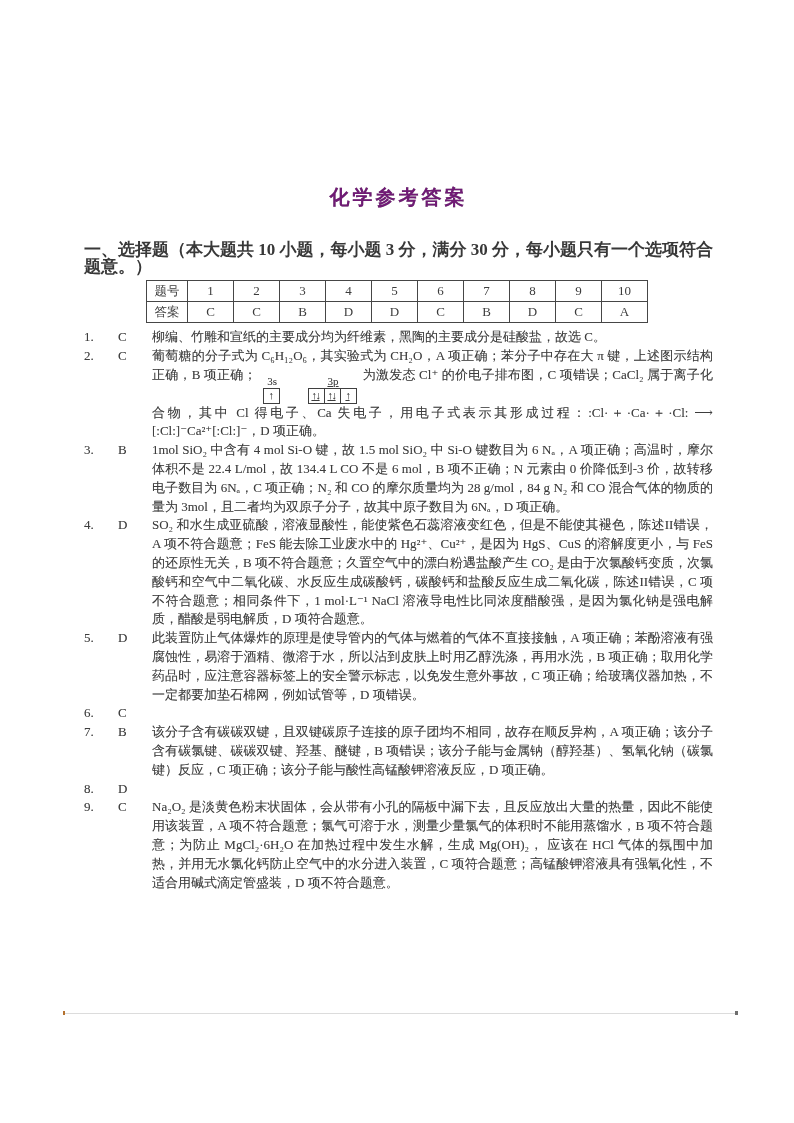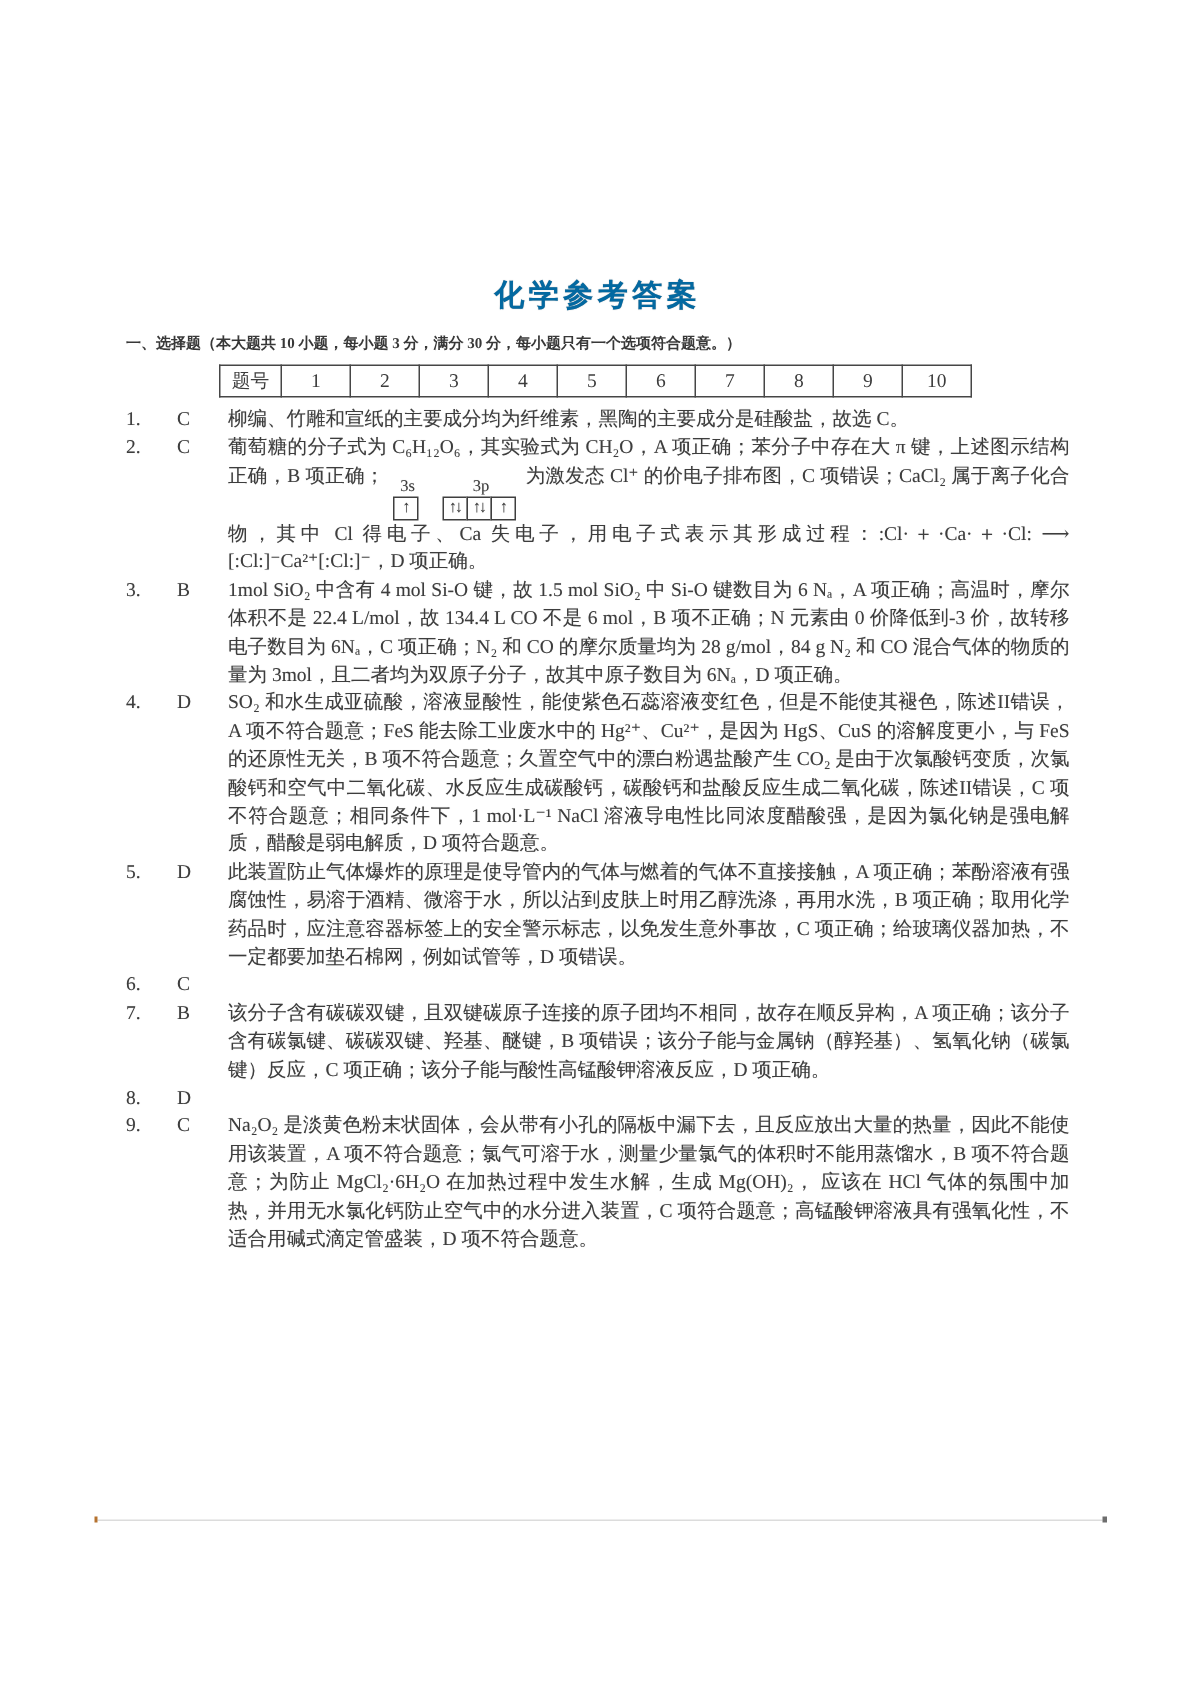--- a/index.html
+++ b/index.html
@@ -12,26 +12,26 @@
     color: #3a3a3a;
     -webkit-font-smoothing: antialiased;
   }
   .page { padding: 186px 81px 0 84px; }
   .title {
     text-align: center;
     font-size: 20px;
     font-weight: bold;
     letter-spacing: 3px;
     line-height: 22px;
-    color: #0369a1;
+    color: #701a75;
     text-shadow: 0 0 0.6px rgba(47,47,47,0.5);
   }
   .section-heading {
-    margin-top: 13px;
-    font-size: 10px;
+    margin-top: 33px;
+    font-size: 17px;
     line-height: 17px;
     font-weight: bold;
     color: #383838;
   }
   table.answers {
     border-collapse: collapse;
     margin: 5px 0 4px 62px;
     table-layout: fixed;
   }
   table.answers td {
@@ -57,21 +57,21 @@
   .item .ans { width: 34px; flex: none; }
   .item .body { flex: 1; text-align: justify; }
   
   .orbital {
     display: inline-flex;
     align-items: flex-end;
     vertical-align: -6px;
     margin: 0 6px;
   }
   .orb-group { display: inline-block; }
-  .orb-gap { margin-left: 16px; }
+  .orb-gap { margin-left: 28px; text-decoration: underline; }
   .orb-label {
     display: block;
     font-size: 11px;
     line-height: 13px;
     padding-left: 2px;
     text-align: center;
   }
   .orb-cells { display: flex; }
   .orb-cell {
     width: 17px; height: 16px;
@@ -118,20 +118,33 @@
         <td>1</td>
         <td>2</td>
         <td>3</td>
         <td>4</td>
         <td>5</td>
         <td>6</td>
         <td>7</td>
         <td>8</td>
         <td>9</td>
         <td>10</td>
+      </tr>
+      <tr>
+        <td class="lab">答案</td>
+        <td>C</td>
+        <td>C</td>
+        <td>B</td>
+        <td>D</td>
+        <td>D</td>
+        <td>C</td>
+        <td>B</td>
+        <td>D</td>
+        <td>C</td>
+        <td>A</td>
       </tr>
     </tbody>
   </table>
 
   <div class="items">
 
     <div class="item">
       <span class="num">1.</span>
       <span class="ans">C</span>
       <div class="body">柳编、竹雕和宣纸的主要成分均为纤维素，黑陶的主要成分是硅酸盐，故选 C。</div>

